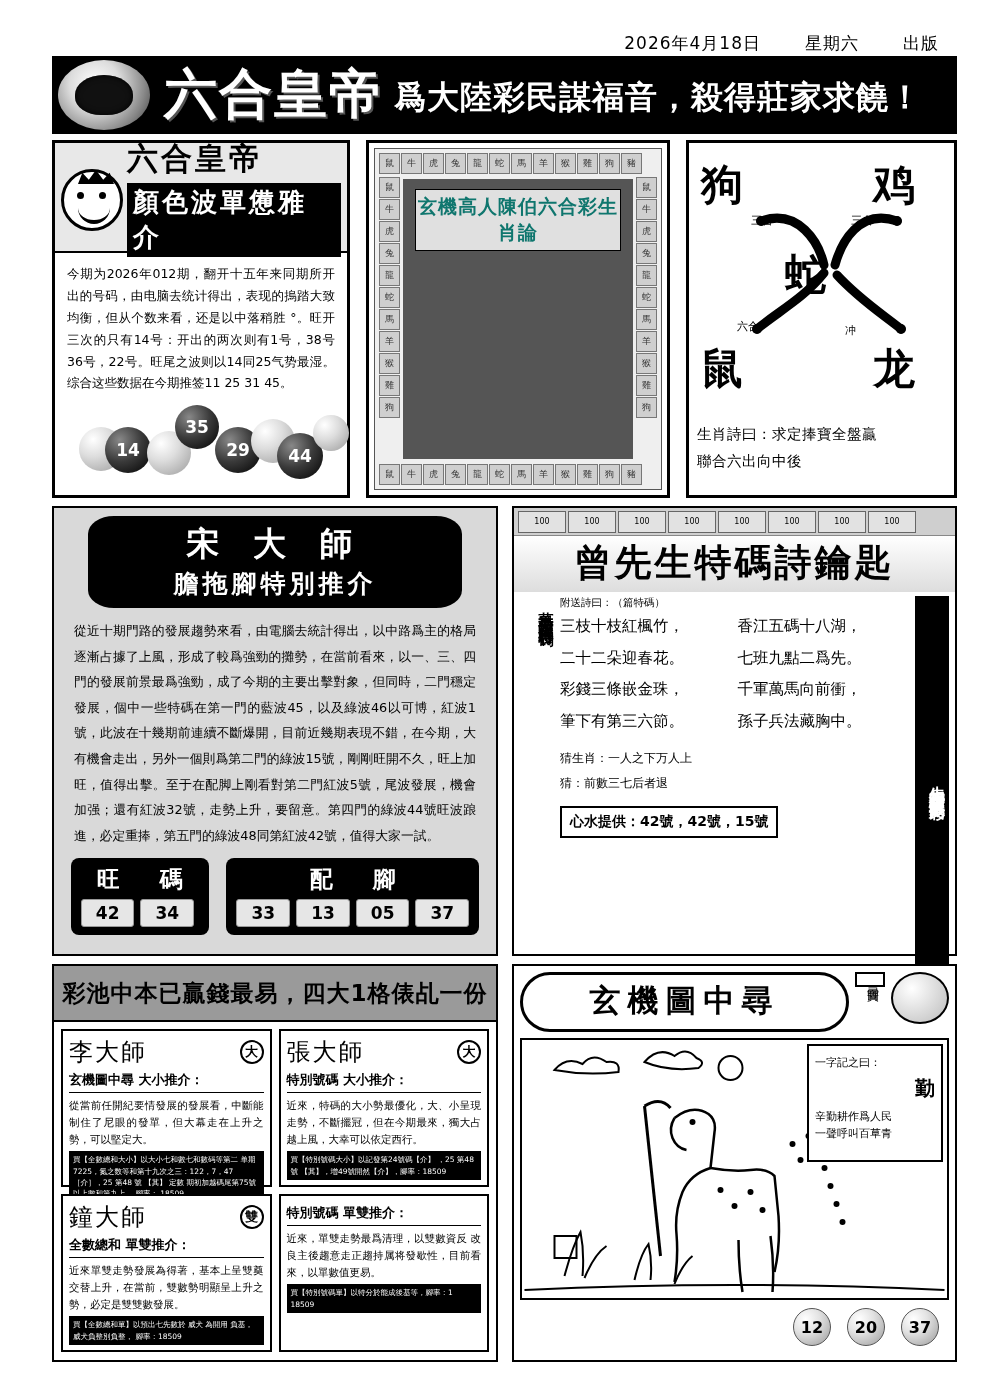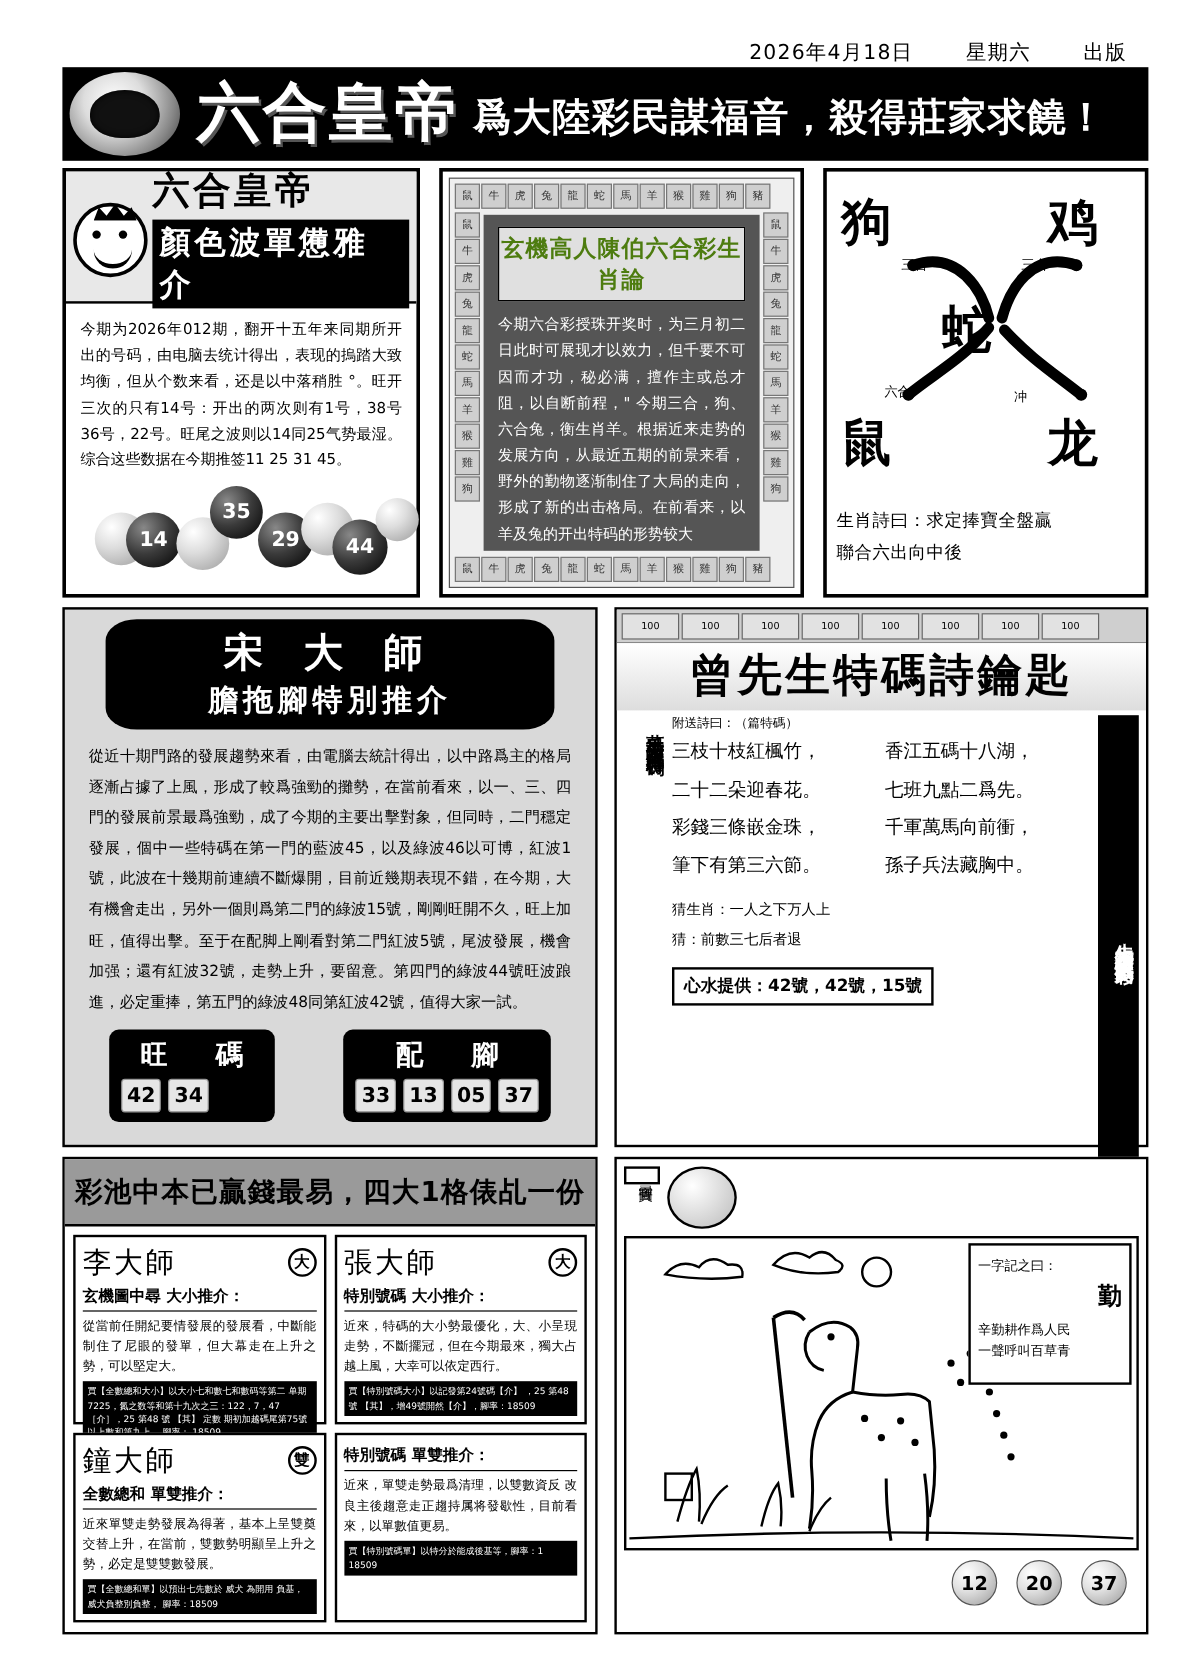--- a/index.html
+++ b/index.html
@@ -128,21 +128,21 @@
   .zcell {
     width: 21px; height: 21px; background: #cfcfcf;
     border: 1px solid #777; font-size: 9px;
     display: flex; align-items: center; justify-content: center; color: #333;
   }
   .zb-inner {
     position: absolute; left: 28px; top: 30px; right: 28px; bottom: 30px;
     background: #555; color: #fff; padding: 10px 12px;
   }
   .zb-title {
-    background: #e0e0e0; color: #4d7c0f; font-size: 19px; font-weight: bold;
+    background: #e0e0e0; color: #0f766e; font-size: 19px; font-weight: bold;
     text-align: center; padding: 4px 0; letter-spacing: 1px;
     border: 1px solid #000;
   }
   .zb-text {
     font-size: 12.5px; line-height: 1.75; margin-top: 8px; text-align: justify;
     color: #fff;
   }
 
   .box-c {
     position: absolute; left: 634px; top: 0; width: 271px; height: 358px;
@@ -181,21 +181,21 @@
   }
   .d-plates { display: flex; justify-content: space-around; margin-top: 10px; }
   .plate { background: #000; border-radius: 8px; padding: 6px 10px 8px; }
   .plate-hd {
     color: #fff; font-size: 23px; font-weight: bold; text-align: center;
     letter-spacing: 16px; padding-left: 16px;
   }
   .plate-nums { display: flex; gap: 6px; margin-top: 4px; }
   .pn {
     background: #e6e6e6; color: #000; font-size: 17px; font-weight: bold;
-    padding: 3px 4px; border-radius: 3px; border: 1px solid #999;
+    padding: 3px 14px; border-radius: 3px; border: 1px solid #999;
   }
 
   .box-e {
     position: absolute; left: 460px; top: 0; width: 445px; height: 450px;
     border: 2px solid #000; background: #fff; padding: 0;
   }
   .e-topstrip { height: 28px; background: #cfcfcf; display: flex; align-items: center; gap: 2px; padding: 0 4px; border-bottom: 1px solid #888; }
   .money { width: 48px; height: 22px; border: 1px solid #666; background: #e2e2e2; font-size: 8px; display:flex; align-items:center; justify-content:center; }
   .e-title {
     text-align: center; font-size: 37px; font-weight: bold; letter-spacing: 3px;
@@ -390,21 +390,20 @@
             <div class="zcell">龍</div>
             <div class="zcell">蛇</div>
             <div class="zcell">馬</div>
             <div class="zcell">羊</div>
             <div class="zcell">猴</div>
             <div class="zcell">雞</div>
             <div class="zcell">狗</div>
         </div>
         <div class="zb-inner">
           <div class="zb-title">玄機高人陳伯六合彩生肖論</div>
-          <div class="zb-text">今期六合彩授珠开奖时，为三月初二日此时可展现才以效力，但千要不可因而才功，秘必满，擅作主或总才阻，以自断前程，" 今期三合，狗、六合兔，衡生肖羊。根据近来走势的发展方向，从最近五期的前景来看，野外的勤物逐渐制住了大局的走向，形成了新的出击格局。在前看来，以羊及兔的开出特码的形势较大</div>
         </div>
       </div>
     </div>
 
     <div class="box-c">
       <div class="animals">
         <div class="an" style="left:4px;top:6px;">狗</div>
         <div class="an" style="left:176px;top:6px;">鸡</div>
         <div class="an" style="left:88px;top:96px;">蛇</div>
         <div class="an" style="left:4px;top:190px;">鼠</div>
@@ -533,20 +532,21 @@
         <div class="card">
           <div class="card-sub">特別號碼  單雙推介：</div>
           <div class="card-txt">近來，單雙走勢最爲清理，以雙數資反 改良主後趨意走正趨持属将發歇性，目前看來，以單數值更易。</div>
           <div class="card-foot">買【特別號碼單】以特分於能成後基等，腳率：1 18509</div>
         </div>
       </div>
     </div>
 
     <div class="box-g">
       <div class="g-title-row">
+        <div class="g-title">玄機圖中尋</div>
         <div class="g-tag">尋寶圖</div>
         <div class="g-badge"></div>
       </div>
       <div class="g-pic">
         <svg viewBox="0 0 420 258" width="100%" height="100%">
 
           <path d="M30 30 q12-14 28-6 q10-12 24-2 q14-2 12 10 q-32 4 -64 -2 z" fill="none" stroke="#000" stroke-width="2"></path>
           <path d="M120 22 q14-16 30-6 q12-10 22 2 q10 4 2 10 q-30 4 -54 -6 z" fill="none" stroke="#000" stroke-width="2"></path>
           <circle cx="206" cy="28" r="12" fill="none" stroke="#000" stroke-width="2"></circle>
 

